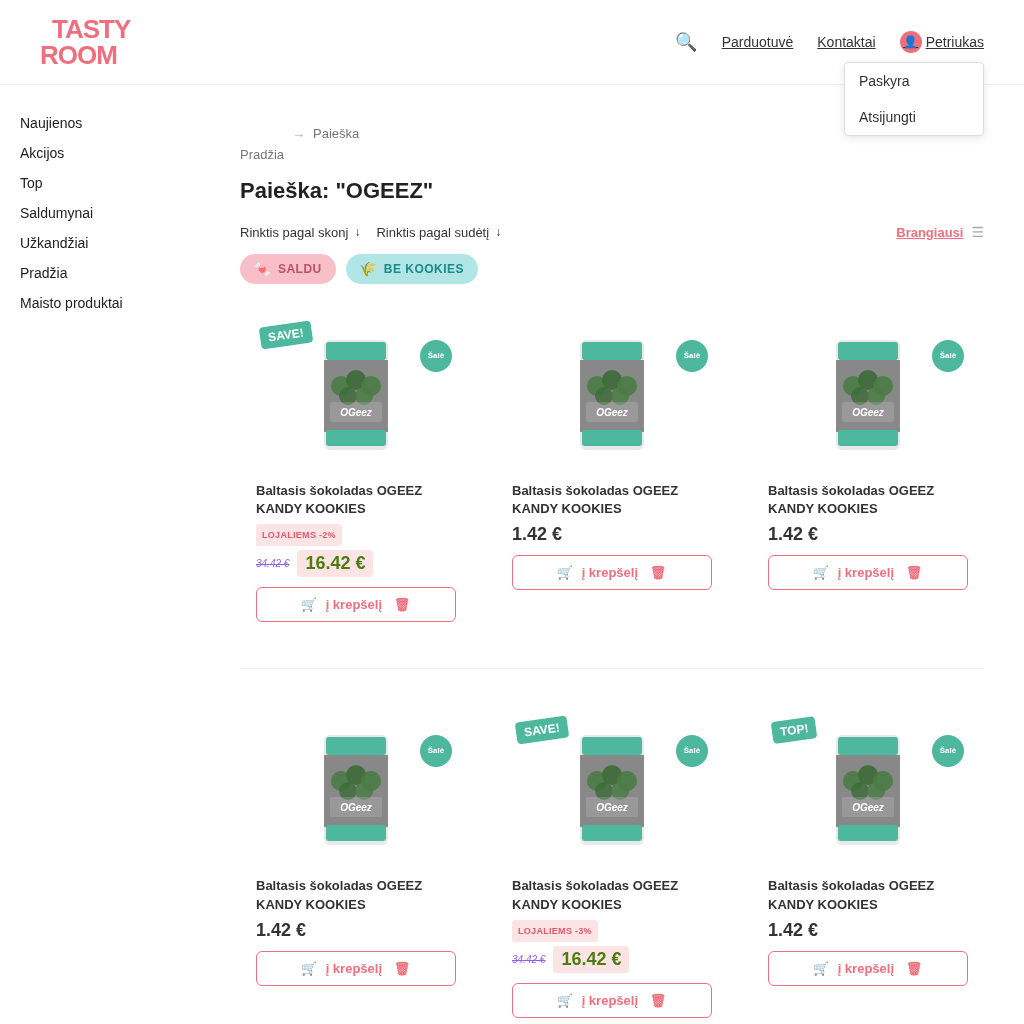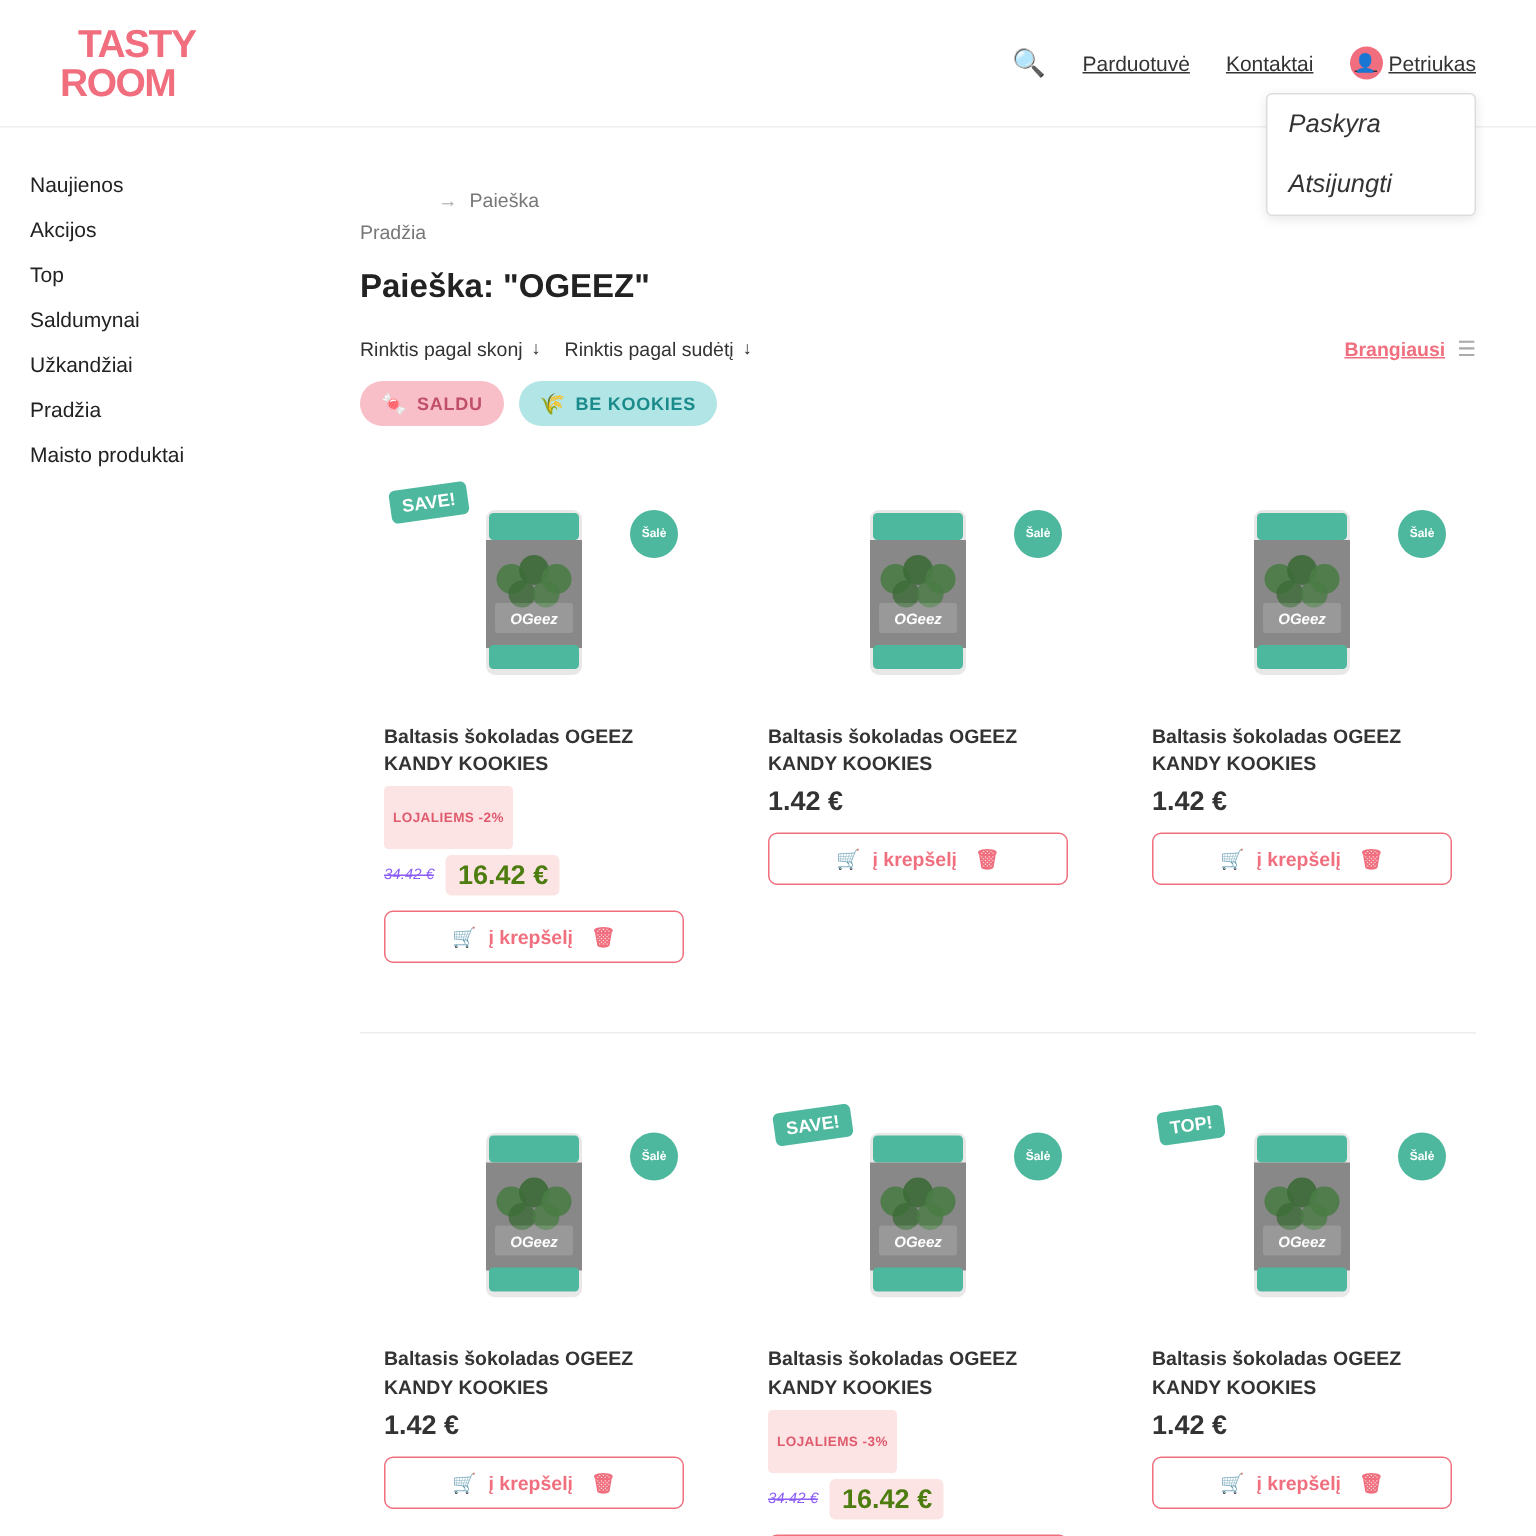--- a/index.html
+++ b/index.html
@@ -65,22 +65,21 @@
       border-radius: 4px;
       width: 140px;
       box-shadow: 0 2px 8px rgba(0,0,0,0.1);
       z-index: 100;
     }
     .dropdown-menu a {
       display: block;
       padding: 10px 14px;
       text-decoration: none;
       color: #333;
-      font-size: 17px;
-      font-style: italic;
+      font-size: 14px;
     }
 
     
     .main-layout {
       display: flex;
       min-height: calc(100vh - 70px);
     }
 
     
     .sidebar {
@@ -247,21 +246,21 @@
       color: #333;
       margin-bottom: 6px;
       line-height: 1.4;
     }
     .loyalty-badge {
       display: inline-block;
       background: #fce4e4;
       color: #e05a6e;
       font-size: 9px;
       font-weight: 700;
-      padding: 16px 6px;
+      padding: 6px 6px;
       border-radius: 3px;
       margin-bottom: 4px;
       text-transform: uppercase;
       letter-spacing: 0.3px;
       text-align: right;
     }
     .price-row {
       display: flex;
       align-items: center;
       gap: 8px;

